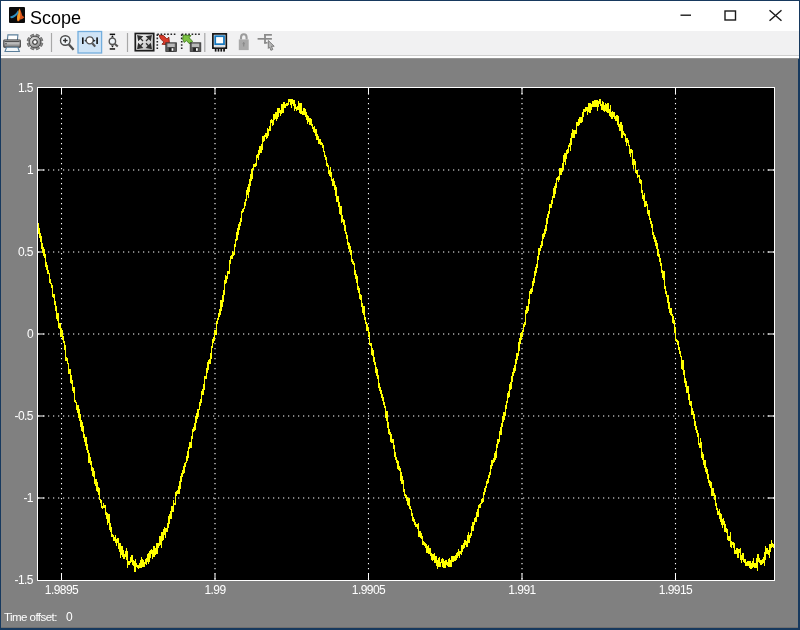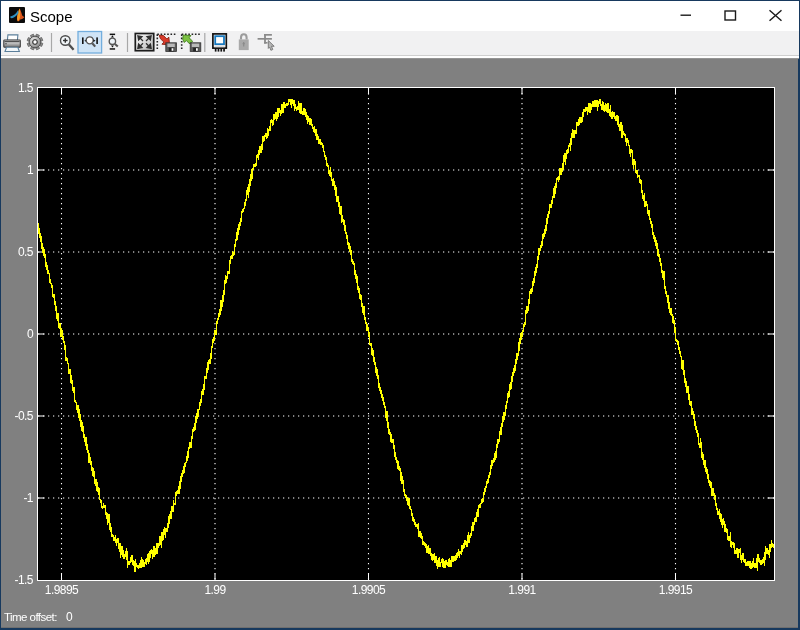--- a/index.html
+++ b/index.html
@@ -3,21 +3,21 @@
 html,body{margin:0;padding:0;width:800px;height:630px;overflow:hidden}
 body{font-family:"Liberation Sans",sans-serif;position:relative;background:#808080}
 .abs{position:absolute}
 #win{position:absolute;left:0;top:0;width:800px;height:630px;border:1px solid #17395e;border-right-width:2px;border-bottom-width:2px;box-sizing:border-box;background:#808080}
 #bl{position:absolute;left:1px;top:627px;width:797px;height:1px;background:#6f6f6f}
 #title{position:absolute;left:1px;top:1px;width:798px;height:30px;background:#fff}
 #tbar{position:absolute;left:1px;top:31px;width:798px;height:24px;background:#f1f1f2}
 #l1{position:absolute;left:1px;top:55px;width:798px;height:1px;background:#cfcfcf}
 #l2{position:absolute;left:1px;top:56px;width:798px;height:2px;background:#fff}
 #l3{position:absolute;left:1px;top:58px;width:798px;height:1px;background:#949494}
-#ttext{position:absolute;left:30px;top:8px;font-size:15px;color:#000}
+#ttext{position:absolute;left:30px;top:8px;font-size:18px;color:#000}
 </style></head>
 <body>
 <div id="win"></div>
 <div id="title"></div>
 <div id="tbar"></div>
 <div id="l1"></div>
 <div id="l2"></div>
 <div id="l3"></div>
 <div id="bl"></div>
 <div id="ttext">Scope</div>

